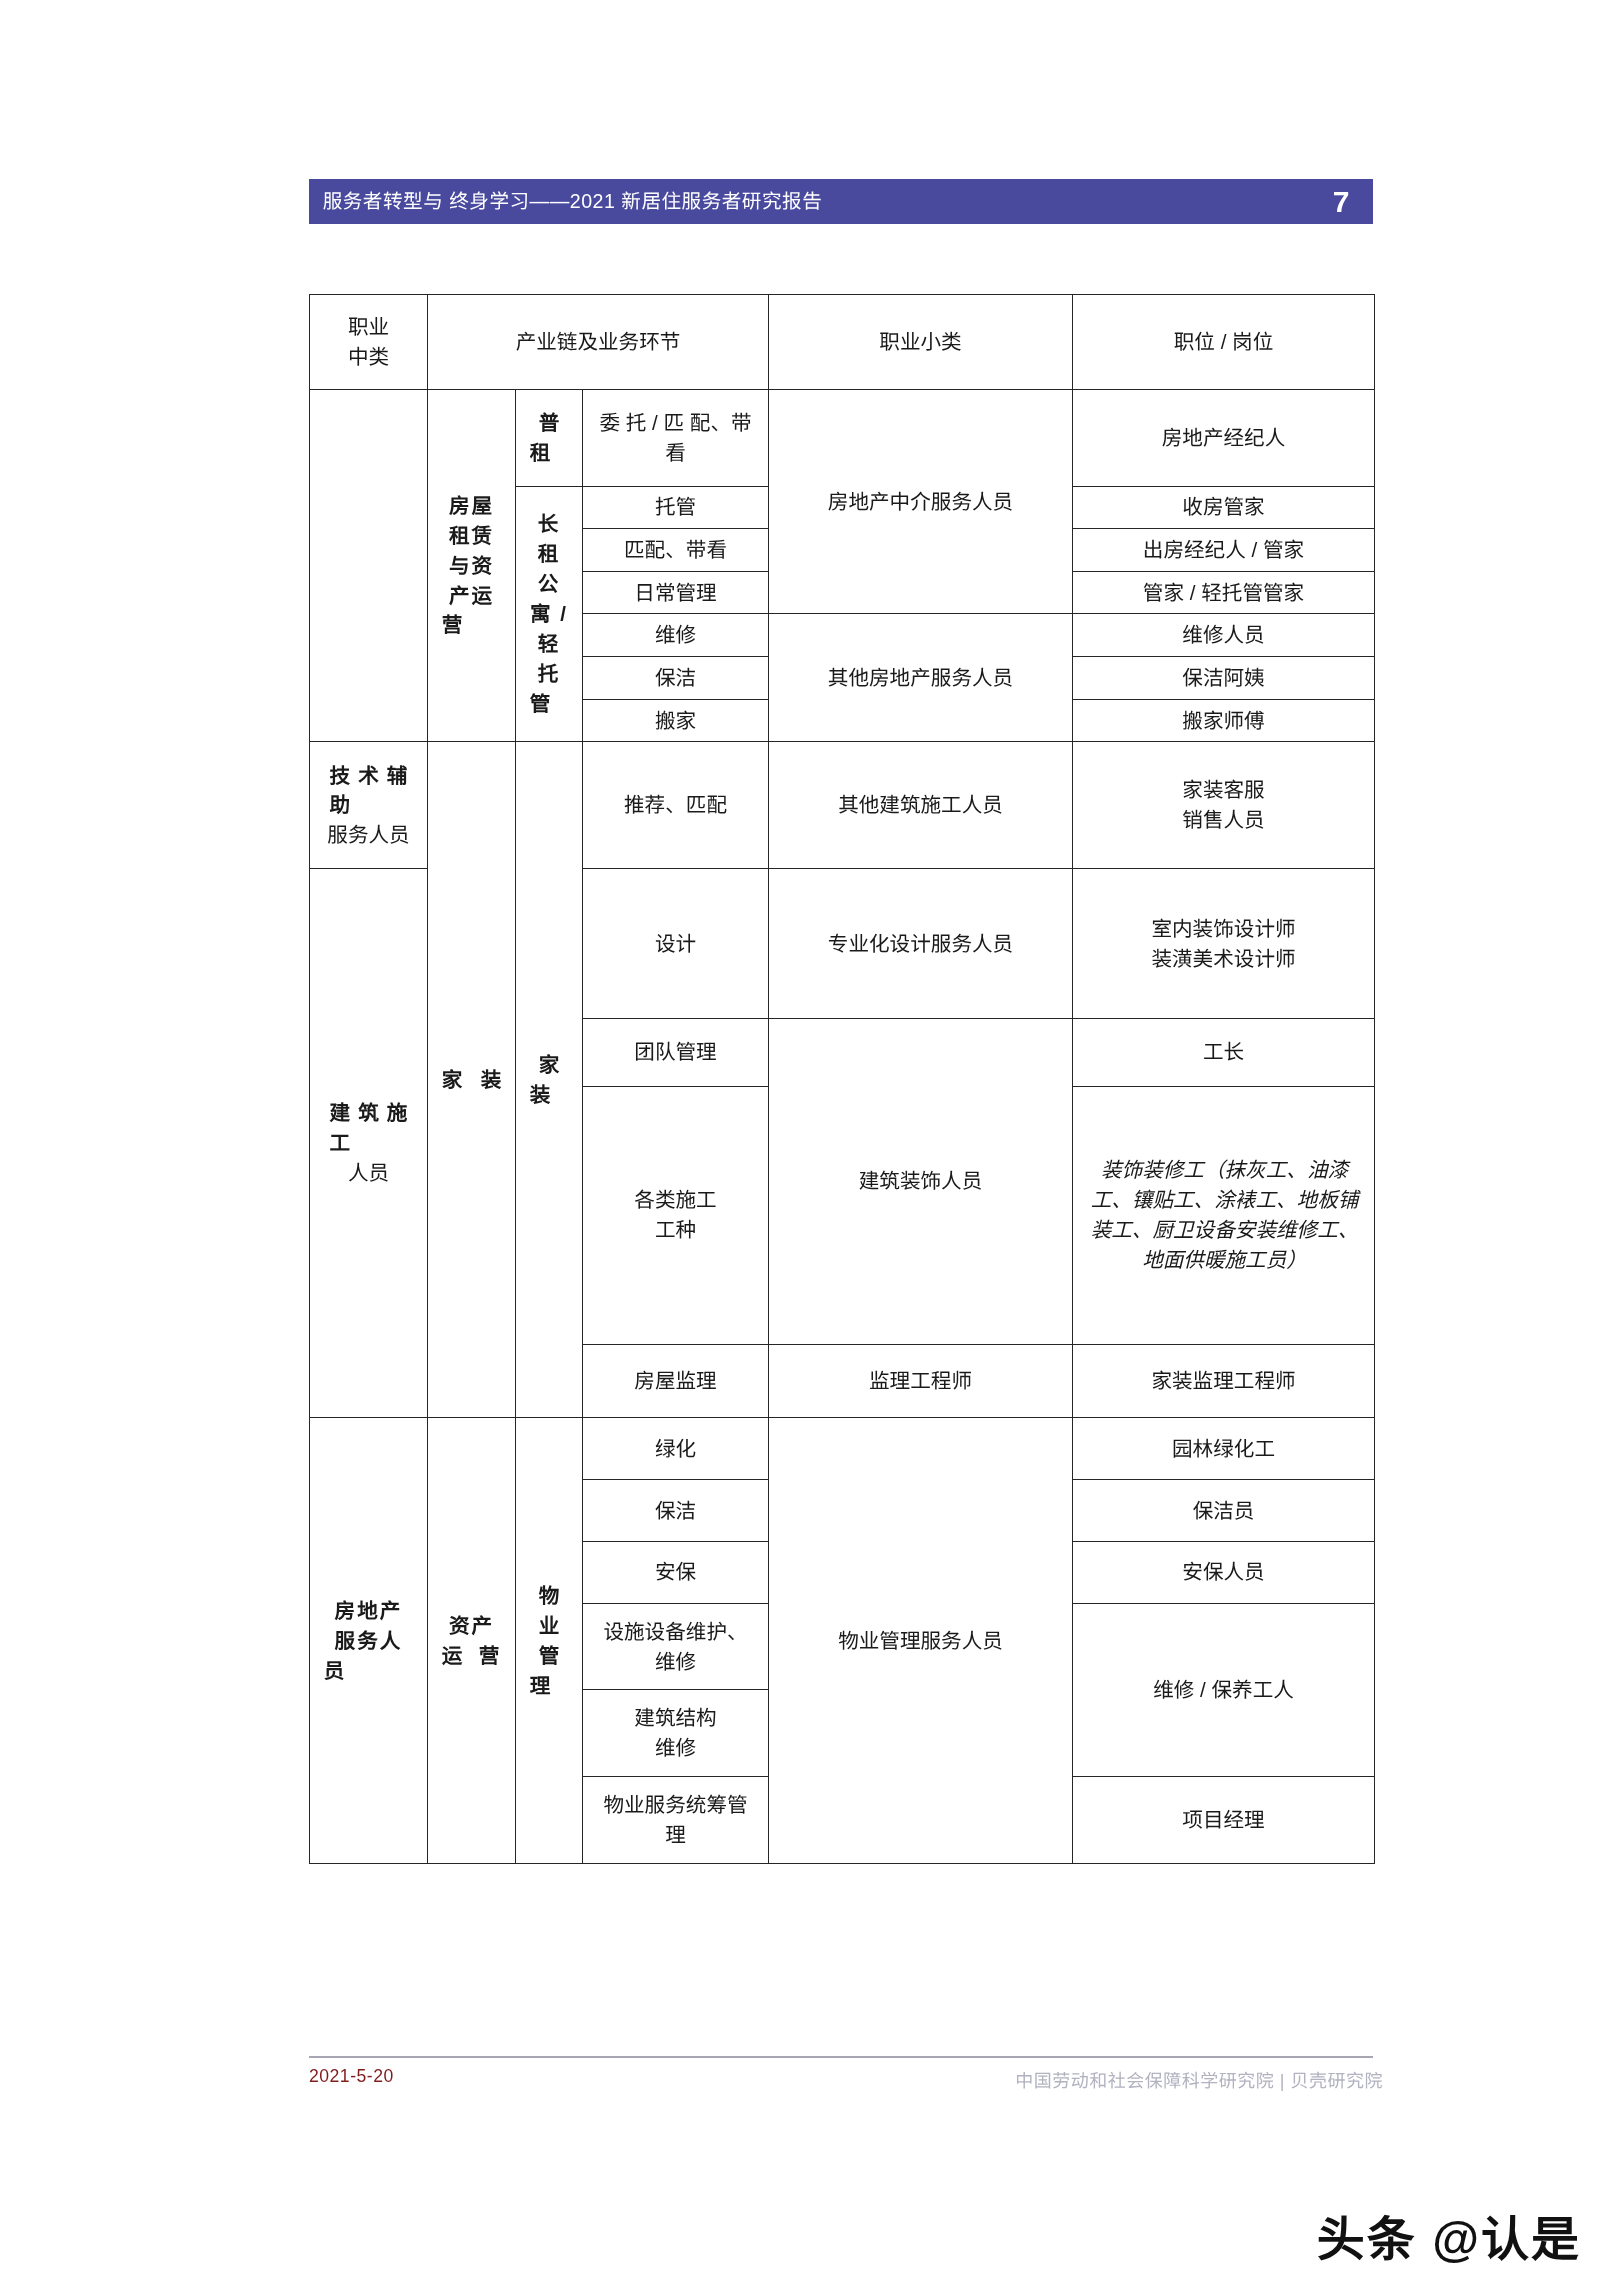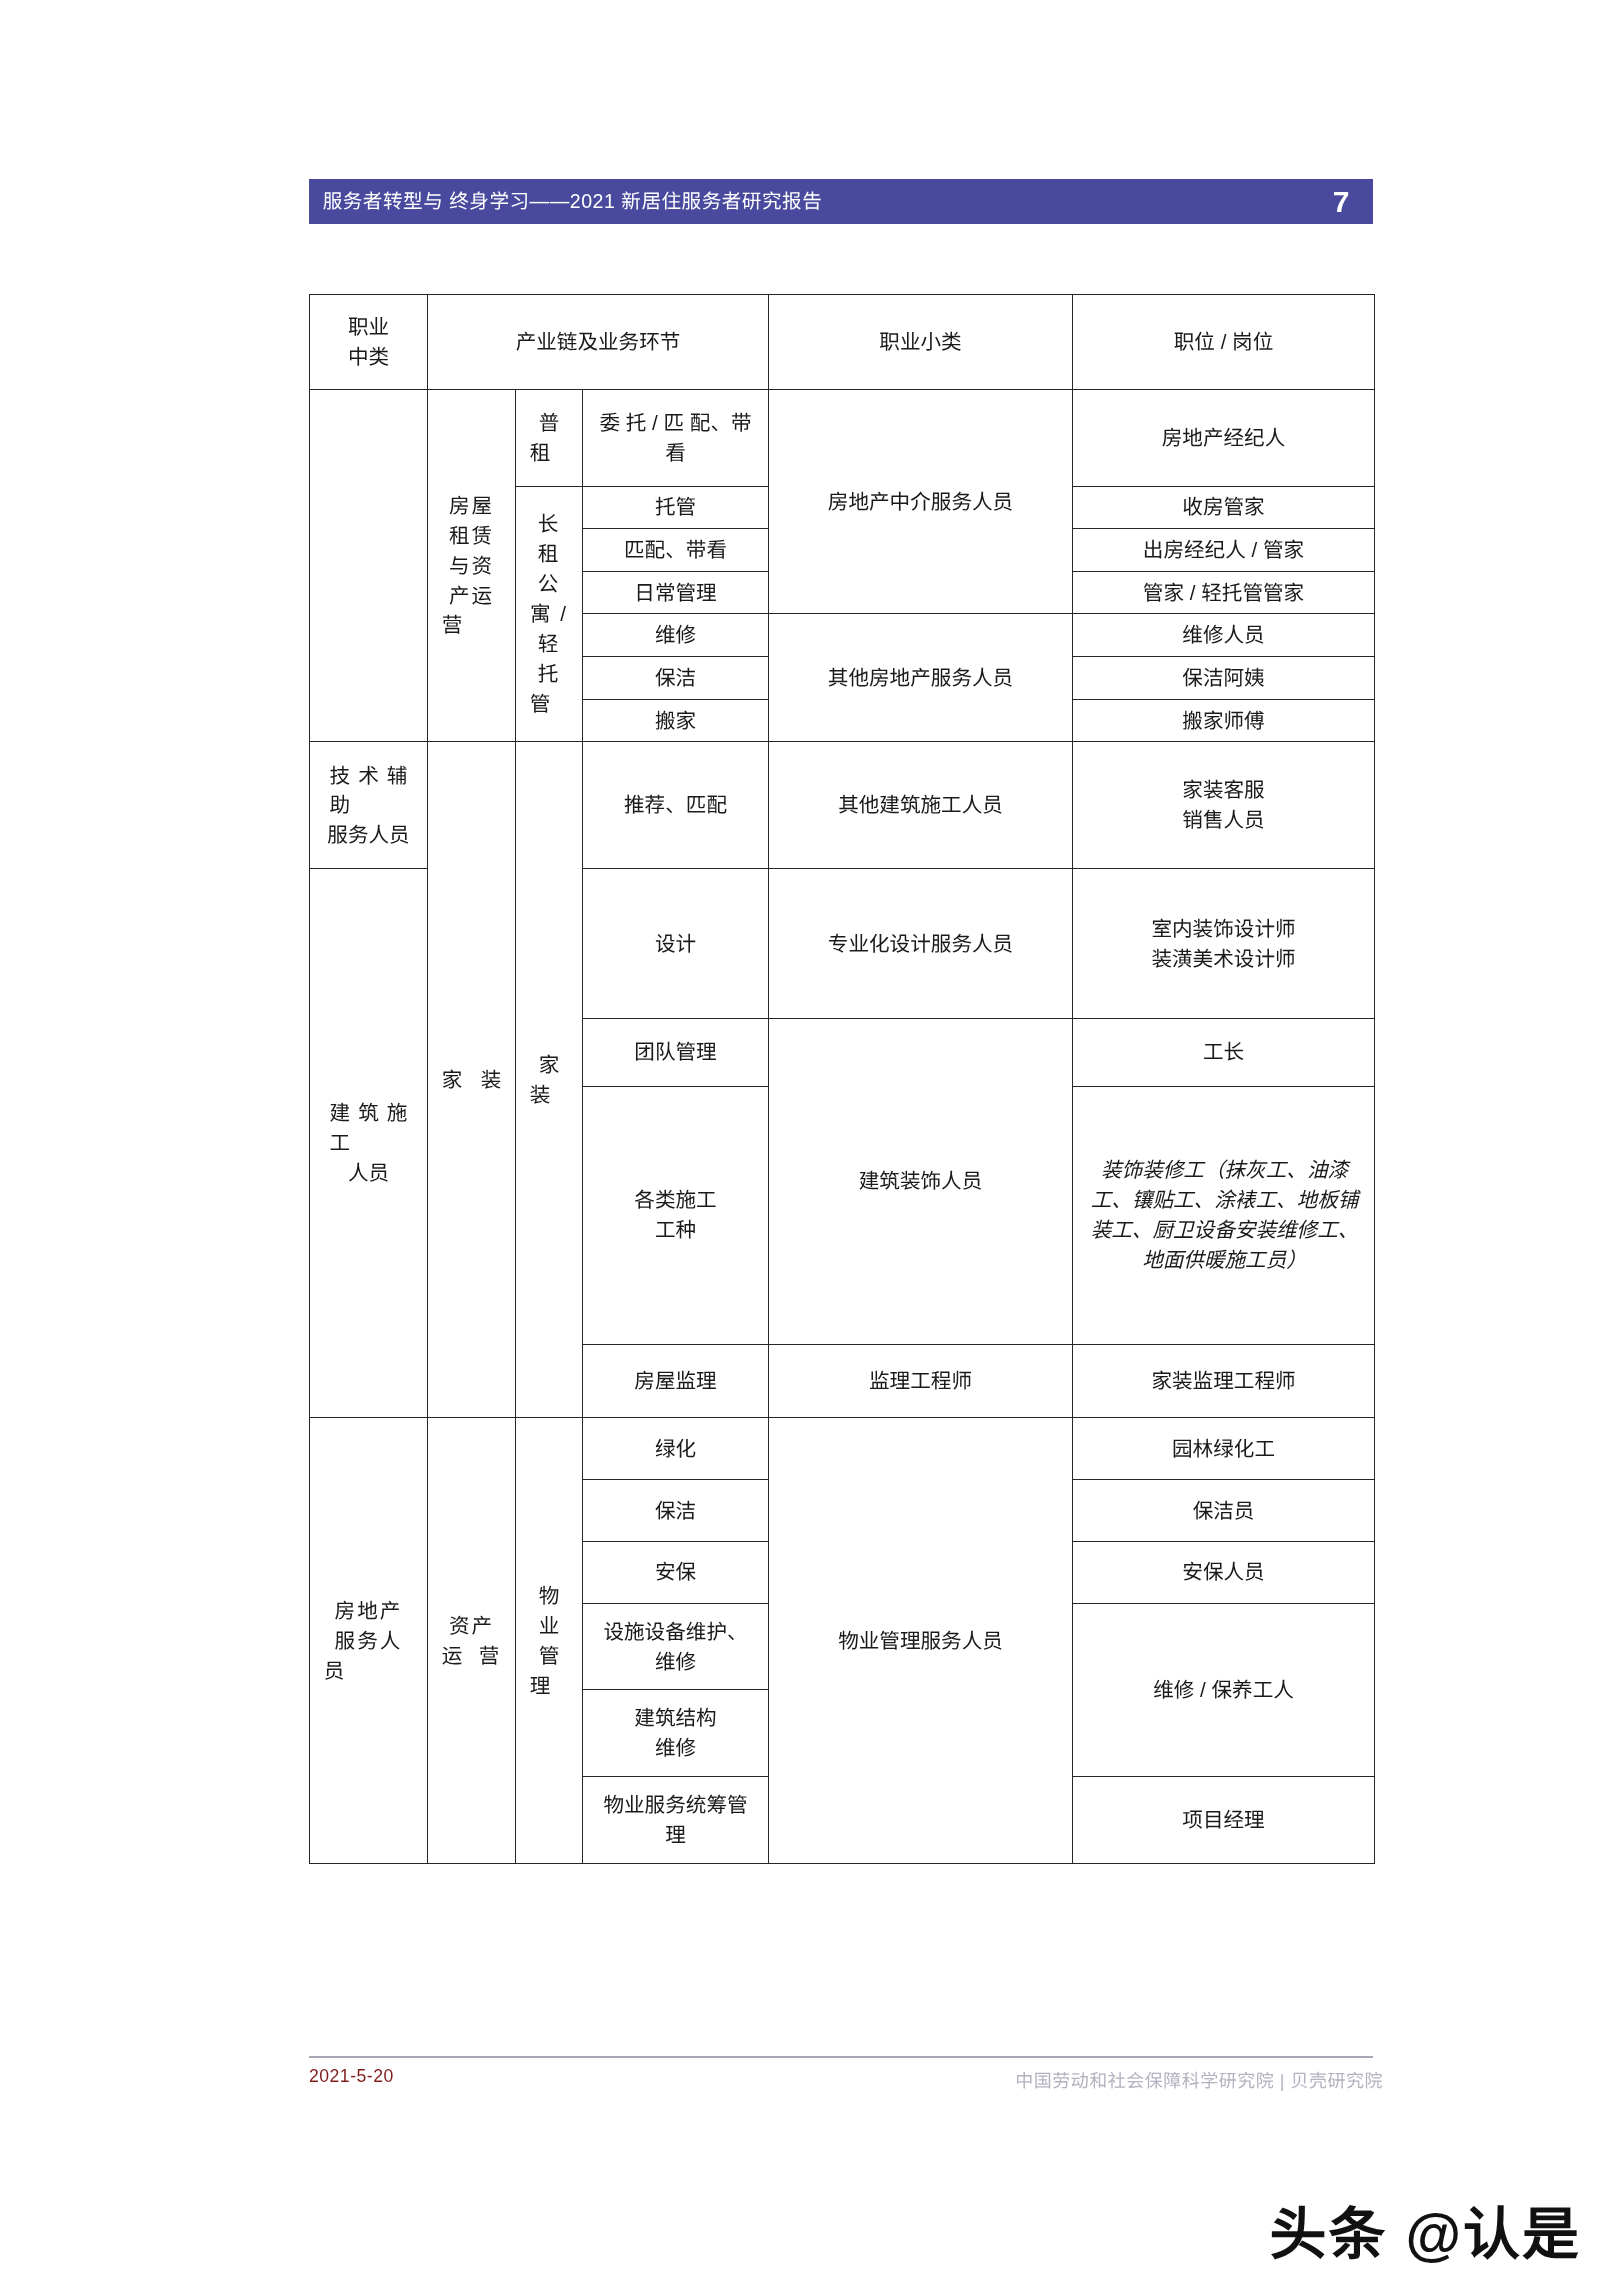--- a/index.html
+++ b/index.html
@@ -83,20 +83,21 @@
 
   
   .vstack {
     letter-spacing: 2px;
   }
   .justify2 {
     text-align: justify;
     text-align-last: justify;
     padding-left: 13.7px !important;
     padding-right: 13.7px !important;
+    font-weight: bold;
   }
   .leftish {
     text-align: left;
     padding-left: 9.8px !important;
     padding-right: 7.8px !important;
     font-style: italic;
   }
   .tall { height: 84px; }
   .hdrcell { height: 82px; }
 
@@ -126,21 +127,21 @@
     color: #b2b2c0;
     letter-spacing: 0.5px;
     white-space: nowrap;
   }
 
   
   .watermark {
     position: absolute;
     right: 39px;
     bottom: 21.6px;
-    font-size: 57px;
+    font-size: 48px;
     font-weight: bold;
     color: #111111;
     letter-spacing: 2px;
     white-space: nowrap;
   }
 </style>
 </head>
 <body>
 
 <div class="page-header">

